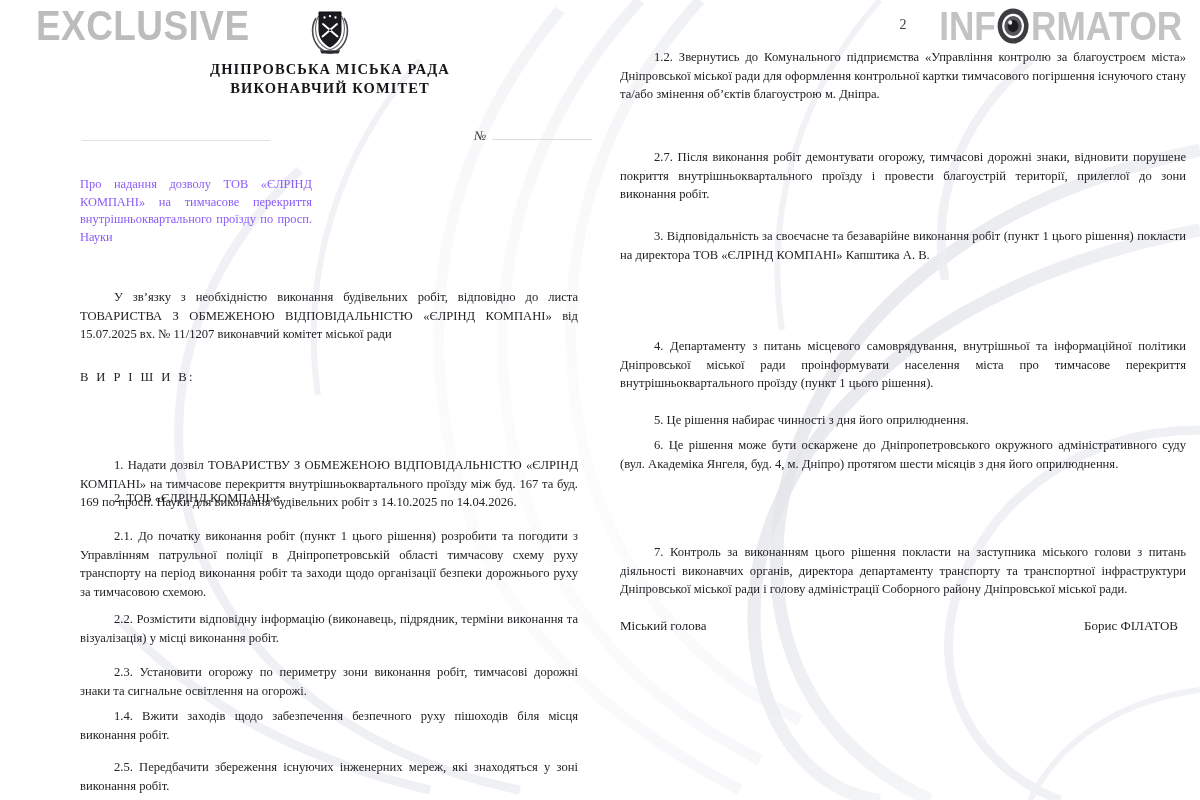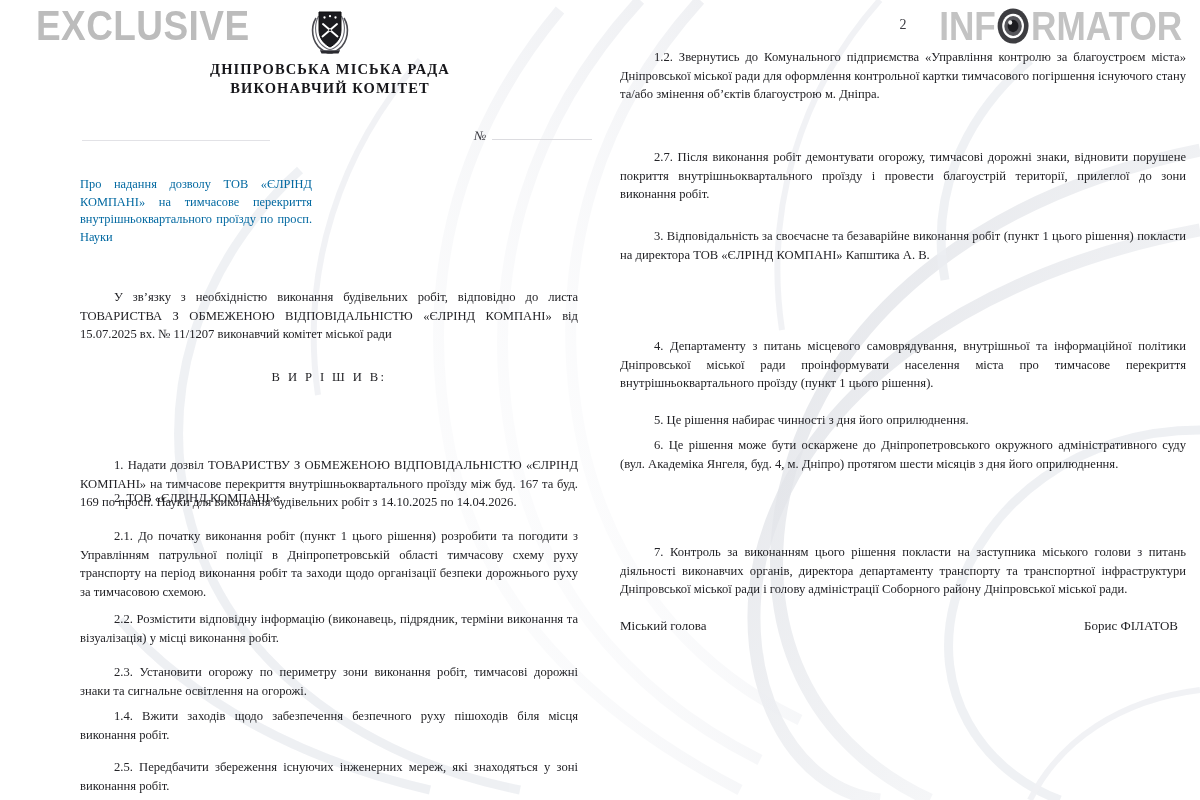--- a/index.html
+++ b/index.html
@@ -158,34 +158,34 @@
   
   #subject {
     position: absolute;
     left: 80px;
     top: 176px;
     width: 232px;
     font-size: 12.4px;
     line-height: 1.42;
     text-align: justify;
     text-align-last: left;
-    color: #0369a1;
+    color: #8b5cf6;
     hyphens: manual;
   }
 
   .para {
     font-size: 12.6px;
     line-height: 1.47;
     text-align: justify;
     text-indent: 34px;
     color: #232327;
     margin: 0 0 15px 0;
   }
   .para.center {
-    text-align: center;
+    text-align: left;
     text-indent: 0;
     letter-spacing: 2.4px;
     font-weight: 400;
   }
 
   
   #p-preamble { position:absolute; left:0; top:288px; width:498px; }
   #p-decided  { position:absolute; left:0; top:368px; width:498px; }
   #p-1        { position:absolute; left:0; top:408px; width:498px;margin-top:48px; }
   #p-2        { position:absolute; left:0; top:489px; width:498px; }

